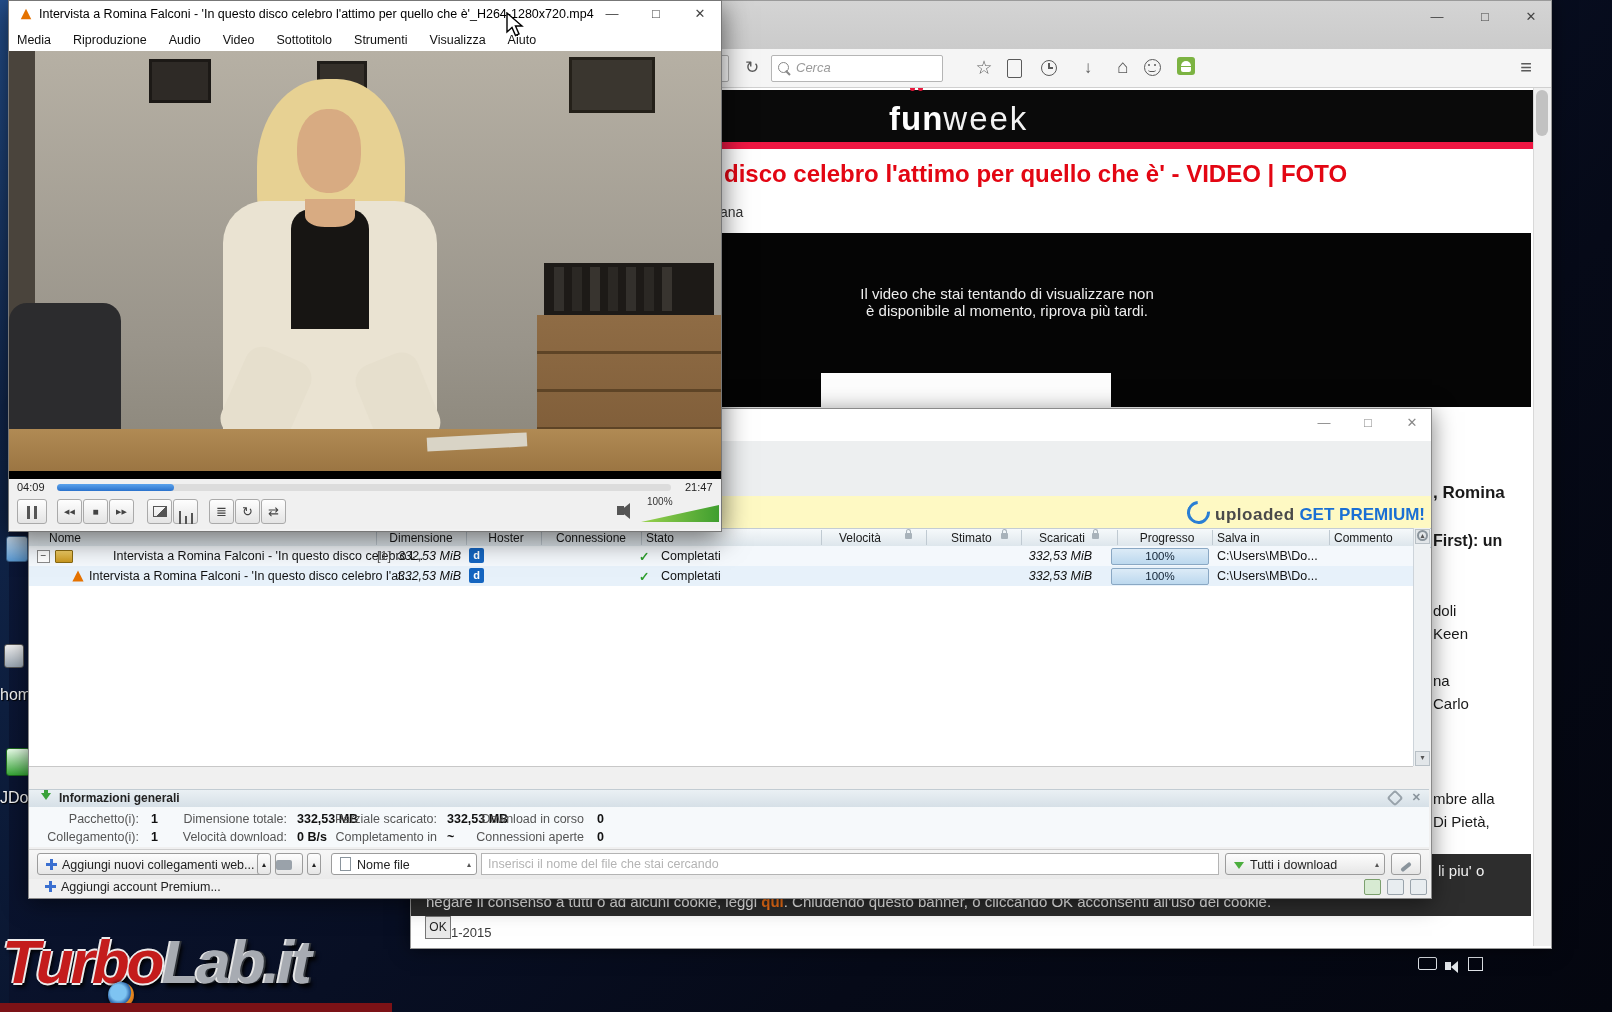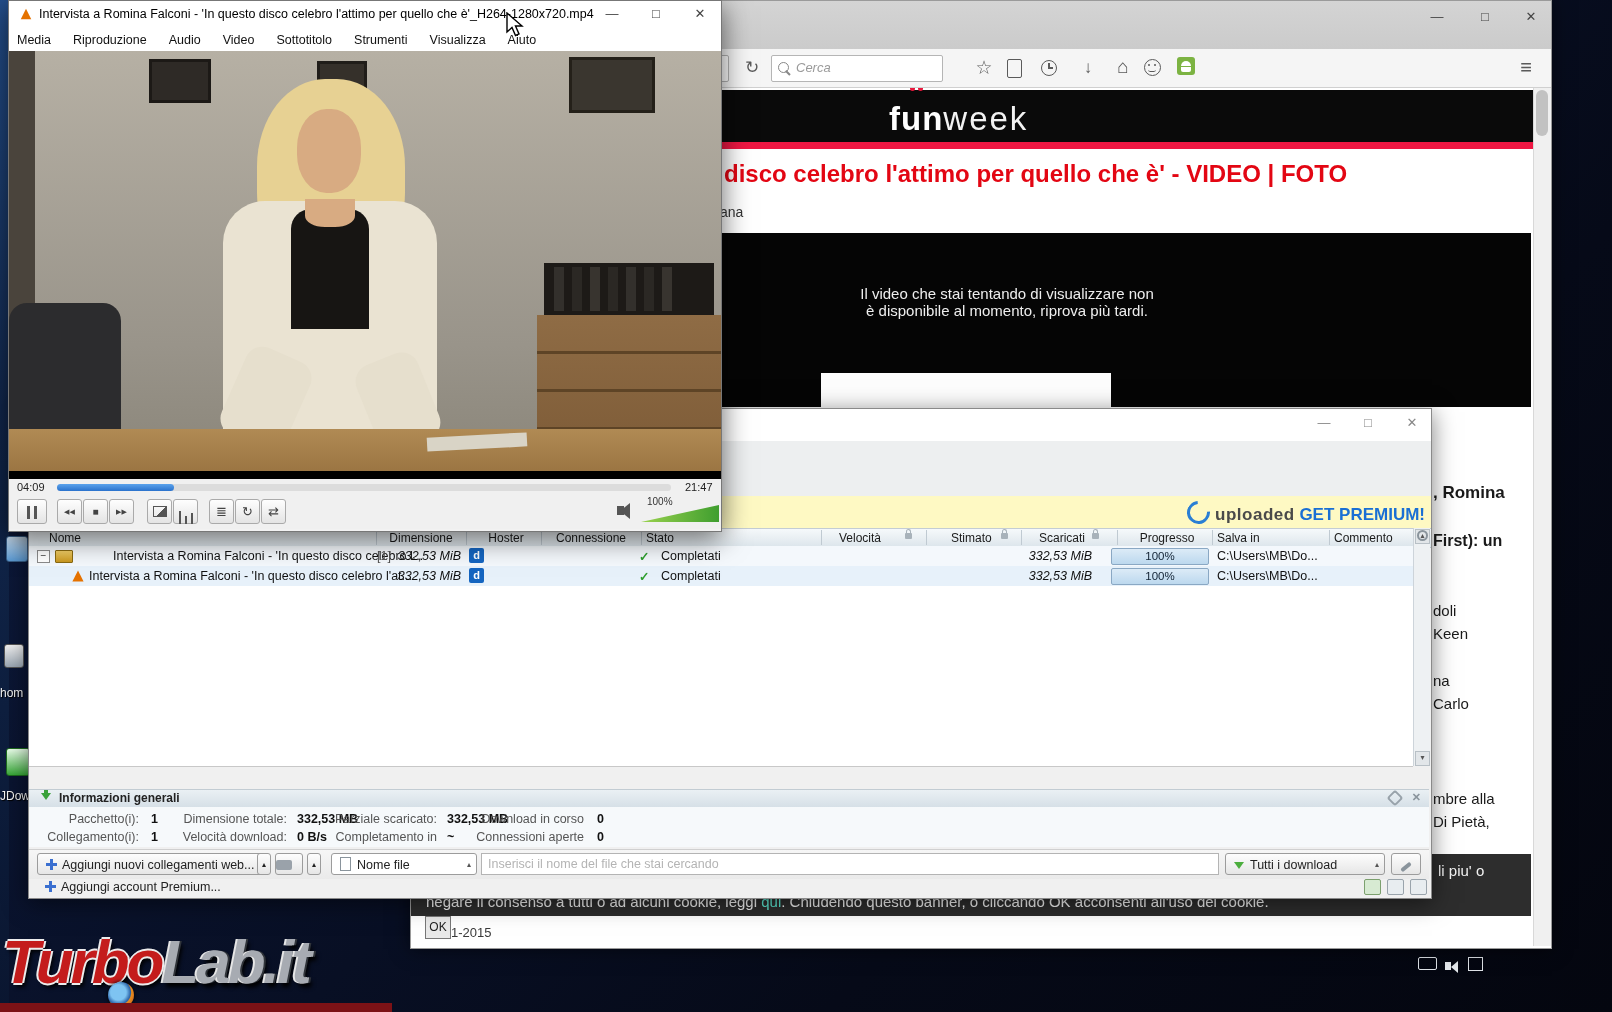--- a/index.html
+++ b/index.html
@@ -11,21 +11,21 @@
 
   
   #wall-stripe{left:0;top:0;width:9px;height:1012px;background:linear-gradient(180deg,#24508e,#12284e 40%,#0a1630);}
   #tl-logo{left:2px;top:926px;width:400px;height:80px;font-style:italic;font-weight:bold;white-space:nowrap;}
   #tl-logo .t1{font-size:62px;color:#c41c1c;text-shadow:-2px 0 #ececec,2px 0 #ececec,0 -2px #ececec,0 2px #ececec,3px 4px 4px #000;letter-spacing:-3px;}
   #tl-logo .t2{font-size:62px;color:#a7abb2;text-shadow:-2px 0 #e6e6e6,2px 0 #30343a,3px 4px 4px #000;letter-spacing:-3px;}
   #tl-fx{left:108px;top:982px;width:26px;height:26px;border-radius:50%;
          background:radial-gradient(circle at 40% 40%,#7ec4f2 0 35%,#2a63a8 55%,#e88b1e 60%,#c4581a 90%);
          box-shadow:0 0 4px #000;}
   #tl-red{left:0;top:1003px;width:392px;height:9px;background:#7c1216;}
-  .dt-label{color:#f2f2f2;font-size:12px;text-shadow:1px 1px 1px #000;}
+  .dt-label{color:#f2f2f2;font-size:16px;text-shadow:1px 1px 1px #000;}
   .dt-icon{border-radius:3px;}
 
   
   .tray{border:1.5px solid #dfe3e8;}
 
   
   .winbtn{display:inline-block;text-align:center;color:#444;font-size:13px;cursor:default;}
 
   
   #ff{left:410px;top:0;width:1140px;height:947px;background:#fff;border:1px solid #9a9a9a;
@@ -46,21 +46,21 @@
   #fw-logo .w{font-weight:normal;letter-spacing:2px;opacity:.95;}
   #fw-dots i{position:absolute;width:5px;height:5px;border-radius:50%;background:#e8173c;top:-14px;}
   #fw-headline{left:313px;top:72px;font-size:24px;font-weight:bold;color:#e30613;white-space:nowrap;}
   #fw-byline{left:309px;top:116px;font-size:14px;color:#333;}
   #fw-video{left:311px;top:145px;width:809px;height:174px;background:#050505;}
   #fw-msg{left:95px;top:52px;width:380px;color:#eee;font-size:15px;text-align:center;line-height:17px;}
   #fw-whitebox{left:99px;top:140px;width:290px;height:34px;background:#fdfdfd;}
   .frag{position:absolute;color:#1a1a1a;font-size:15px;white-space:nowrap;}
   #cookiebar{left:0;top:766px;width:1120px;height:62px;background:#2d2d2d;}
   #cookie-line{left:15px;top:39px;color:#f2f2f2;font-size:15px;white-space:nowrap;}
-  #cookie-link{color:#5eead4;}
+  #cookie-link{color:#f97316;font-weight:bold;}
   #frag-piu{left:1027px;top:8px;color:#f2f2f2;font-size:15px;}
   #ok-btn{left:14px;top:828px;width:24px;height:21px;background:#e9e9e9;border:1px solid #777;
           font-size:12px;color:#222;text-align:center;line-height:21px;}
   #date-txt{left:40px;top:837px;font-size:13px;color:#3a3a3a;}
 
   
   #jd{left:28px;top:408px;width:1402px;height:489px;background:#f0f0f0;border:1px solid #8a8a8a;
       box-shadow:0 4px 22px rgba(0,0,0,.5);}
   #jd-title{left:0;top:0;width:100%;height:32px;background:#fff;}
   #jd-band{left:0;top:32px;width:100%;height:55px;background:#edeff0;}

